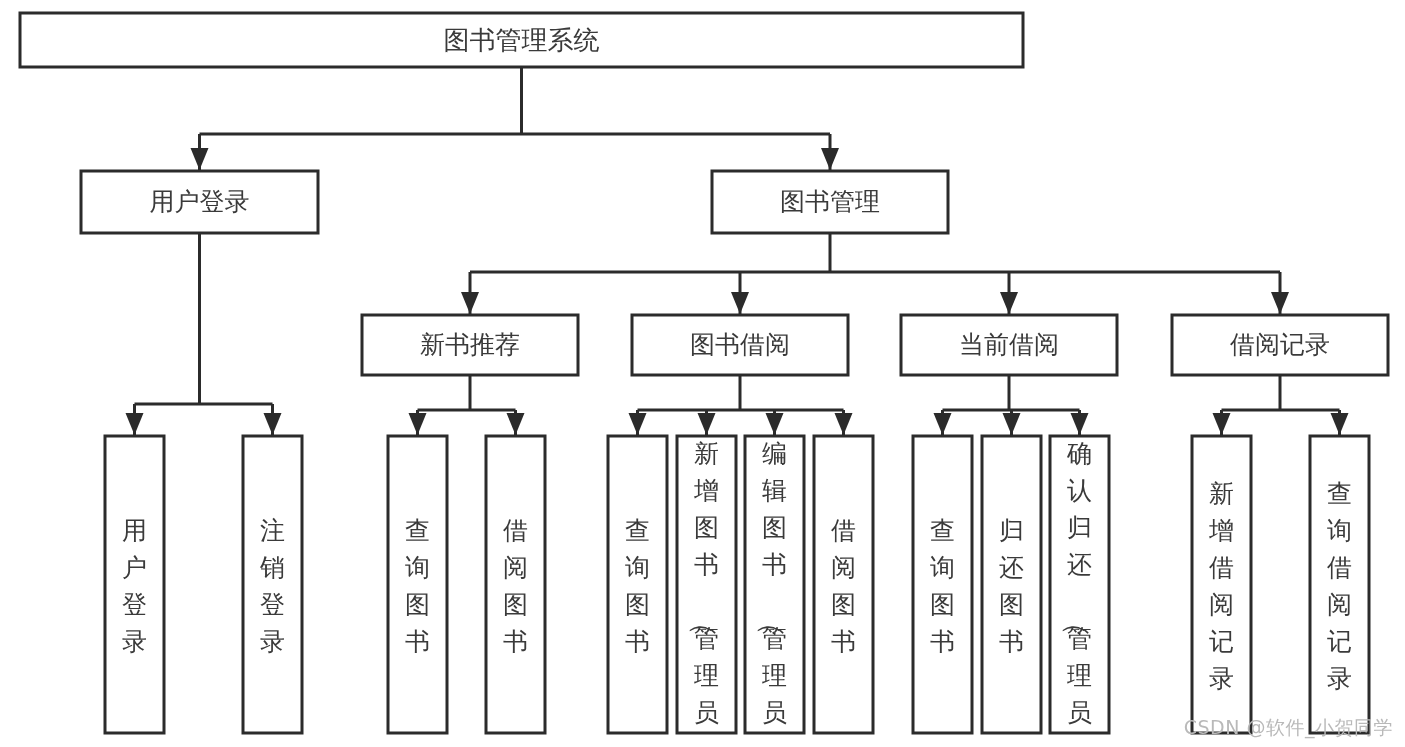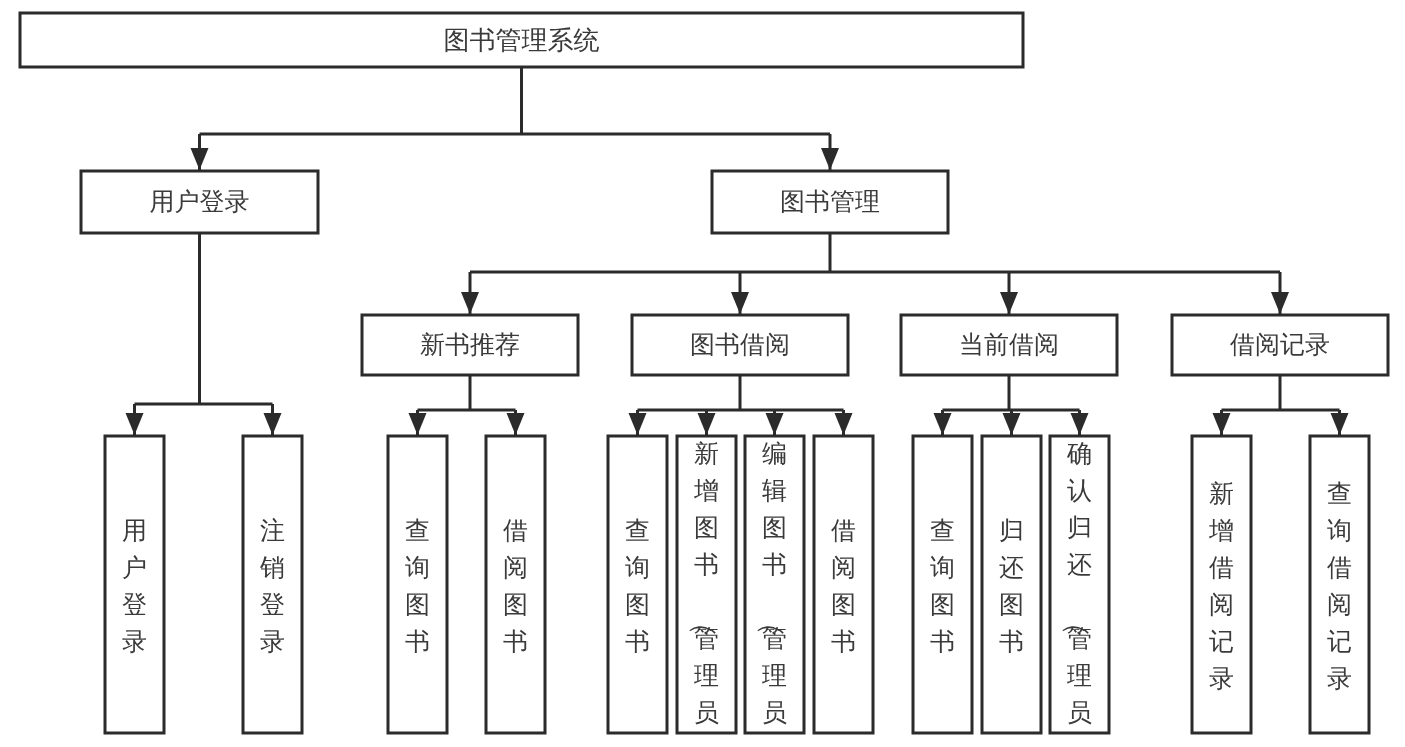--- a/index.html
+++ b/index.html
@@ -207,13 +207,14 @@
         <g>
           <rect x="1192" y="436" width="59" height="297" class="node-box "></rect>
           <text x="1221.5" y="502.36" class="leaf-label"><tspan x="1221.5" dy="0">新</tspan><tspan x="1221.5" dy="37">增</tspan><tspan x="1221.5" dy="37">借</tspan><tspan x="1221.5" dy="37">阅</tspan><tspan x="1221.5" dy="37">记</tspan><tspan x="1221.5" dy="37">录</tspan></text>
         </g>
         <g>
           <rect x="1310" y="436" width="59" height="297" class="node-box "></rect>
           <text x="1339.5" y="502.36" class="leaf-label"><tspan x="1339.5" dy="0">查</tspan><tspan x="1339.5" dy="37">询</tspan><tspan x="1339.5" dy="37">借</tspan><tspan x="1339.5" dy="37">阅</tspan><tspan x="1339.5" dy="37">记</tspan><tspan x="1339.5" dy="37">录</tspan></text>
         </g>
       </g>
   </svg>
+  <div class="watermark">CSDN @软件_小贺同学</div>
 </div>
 
 </body></html>

